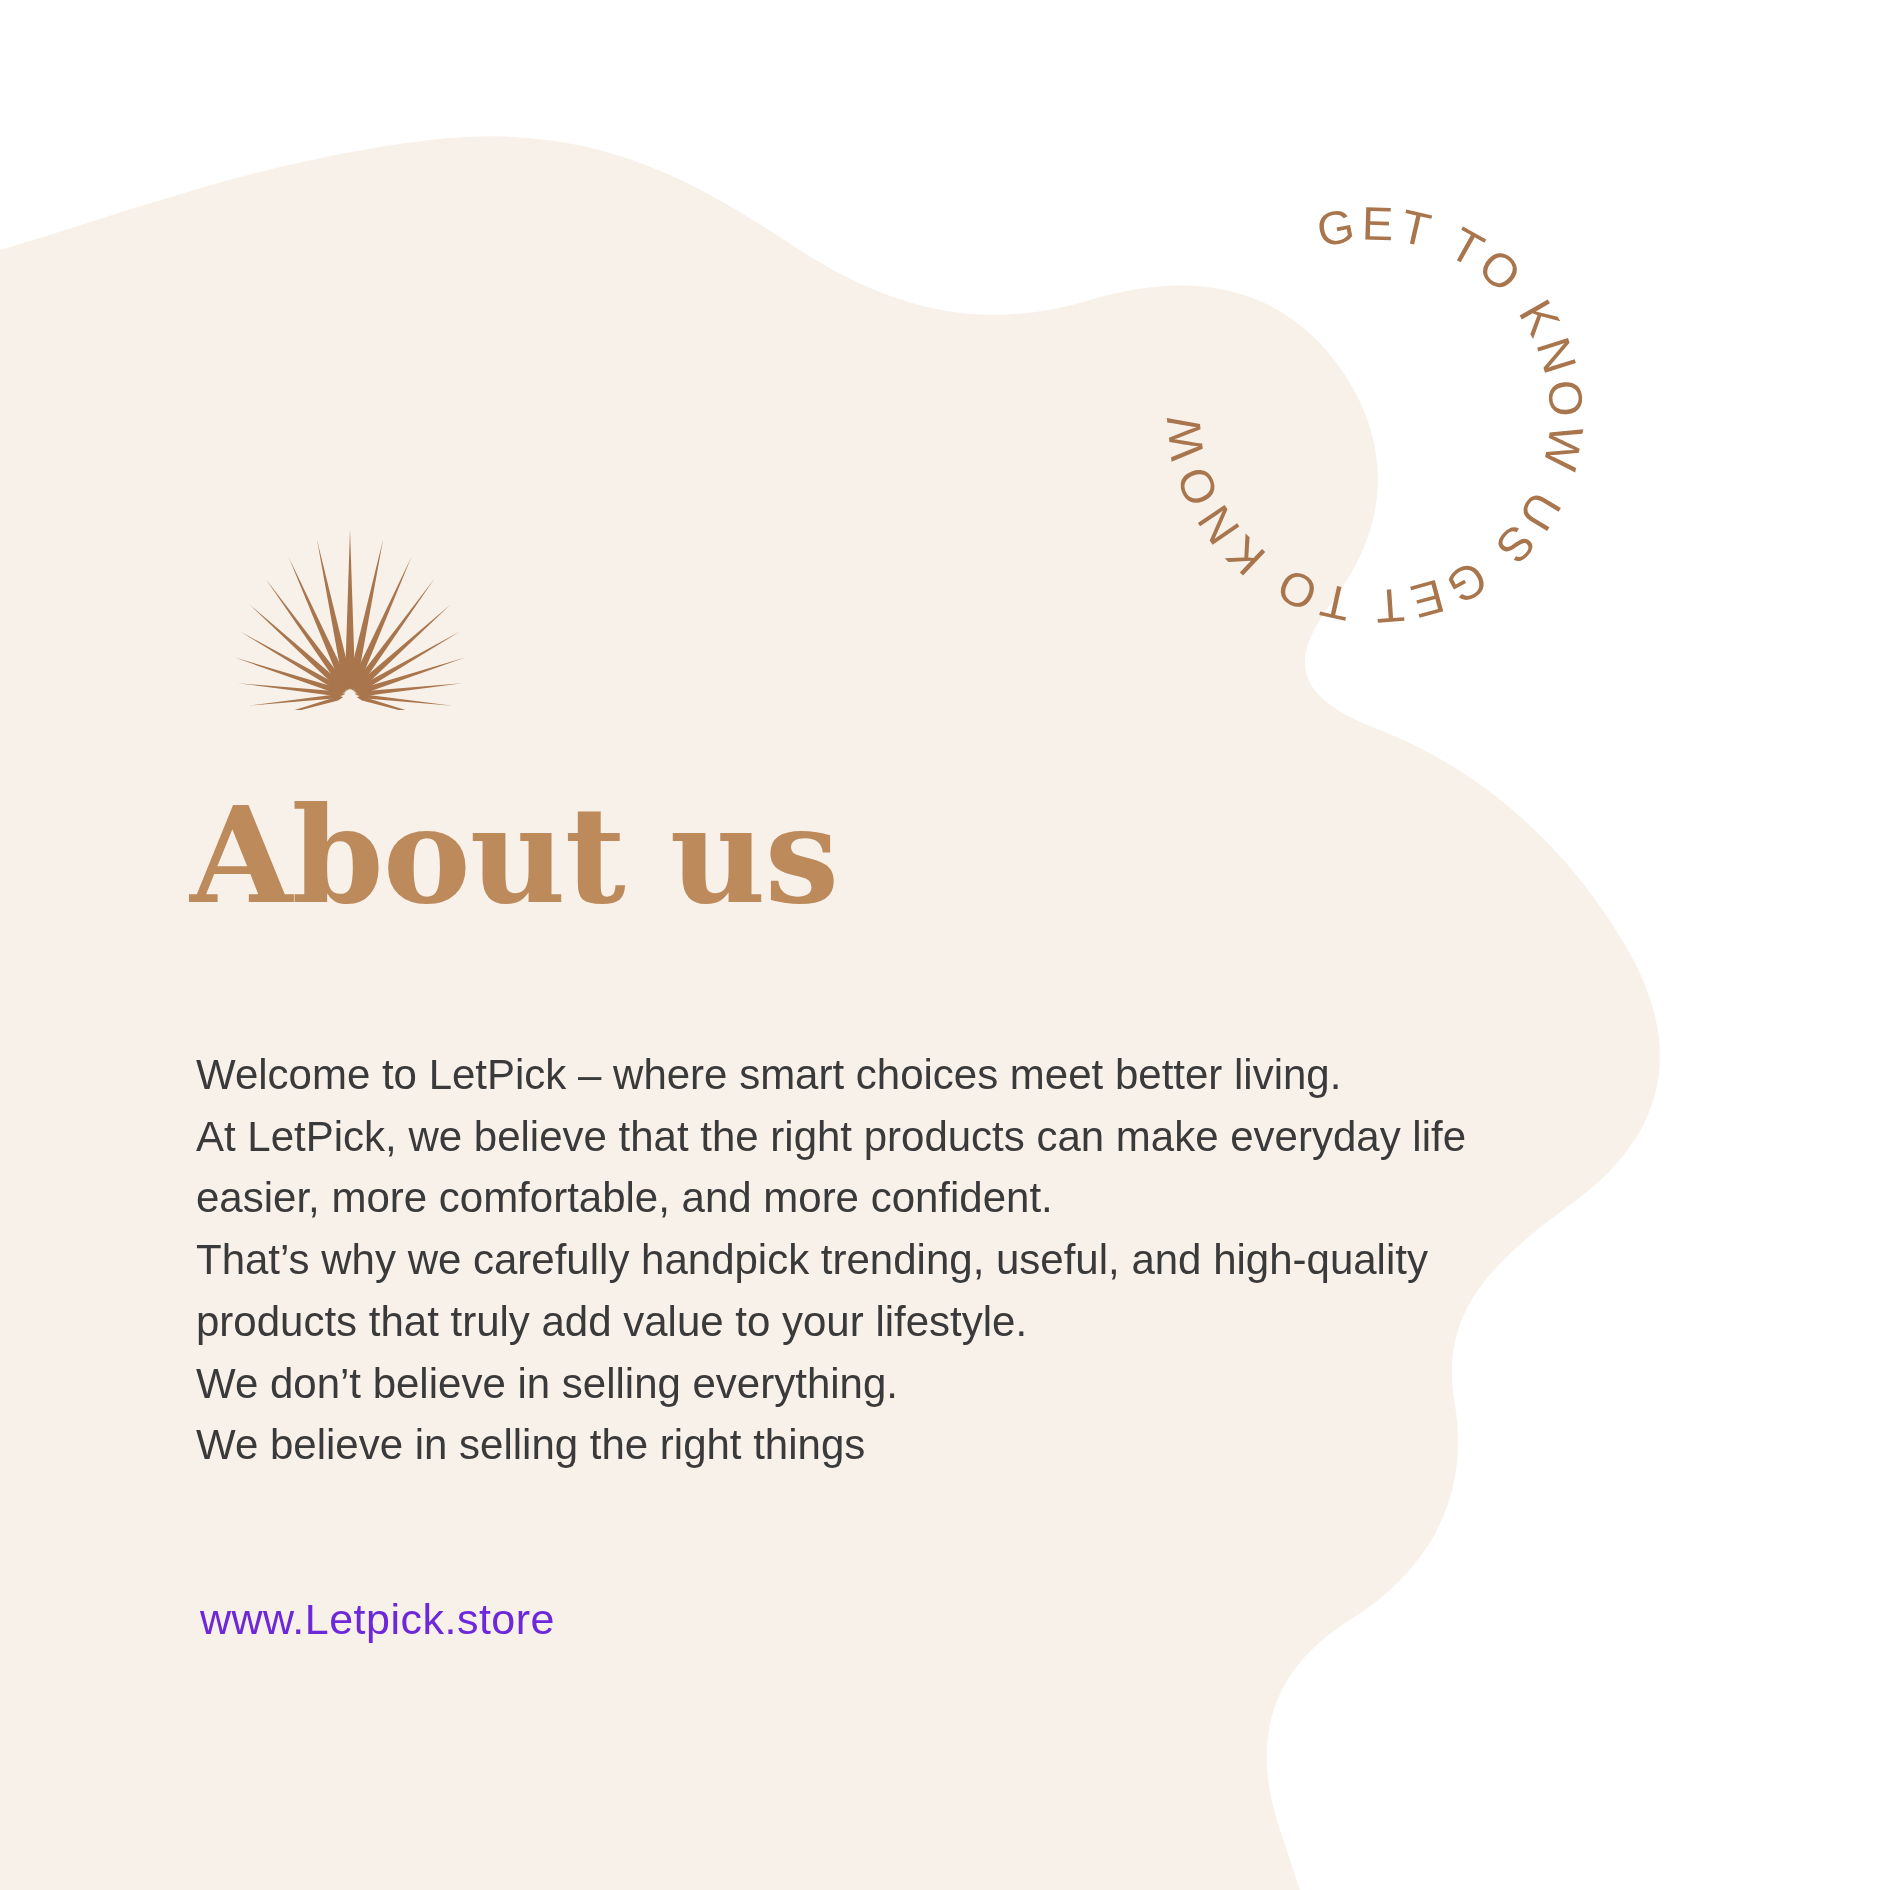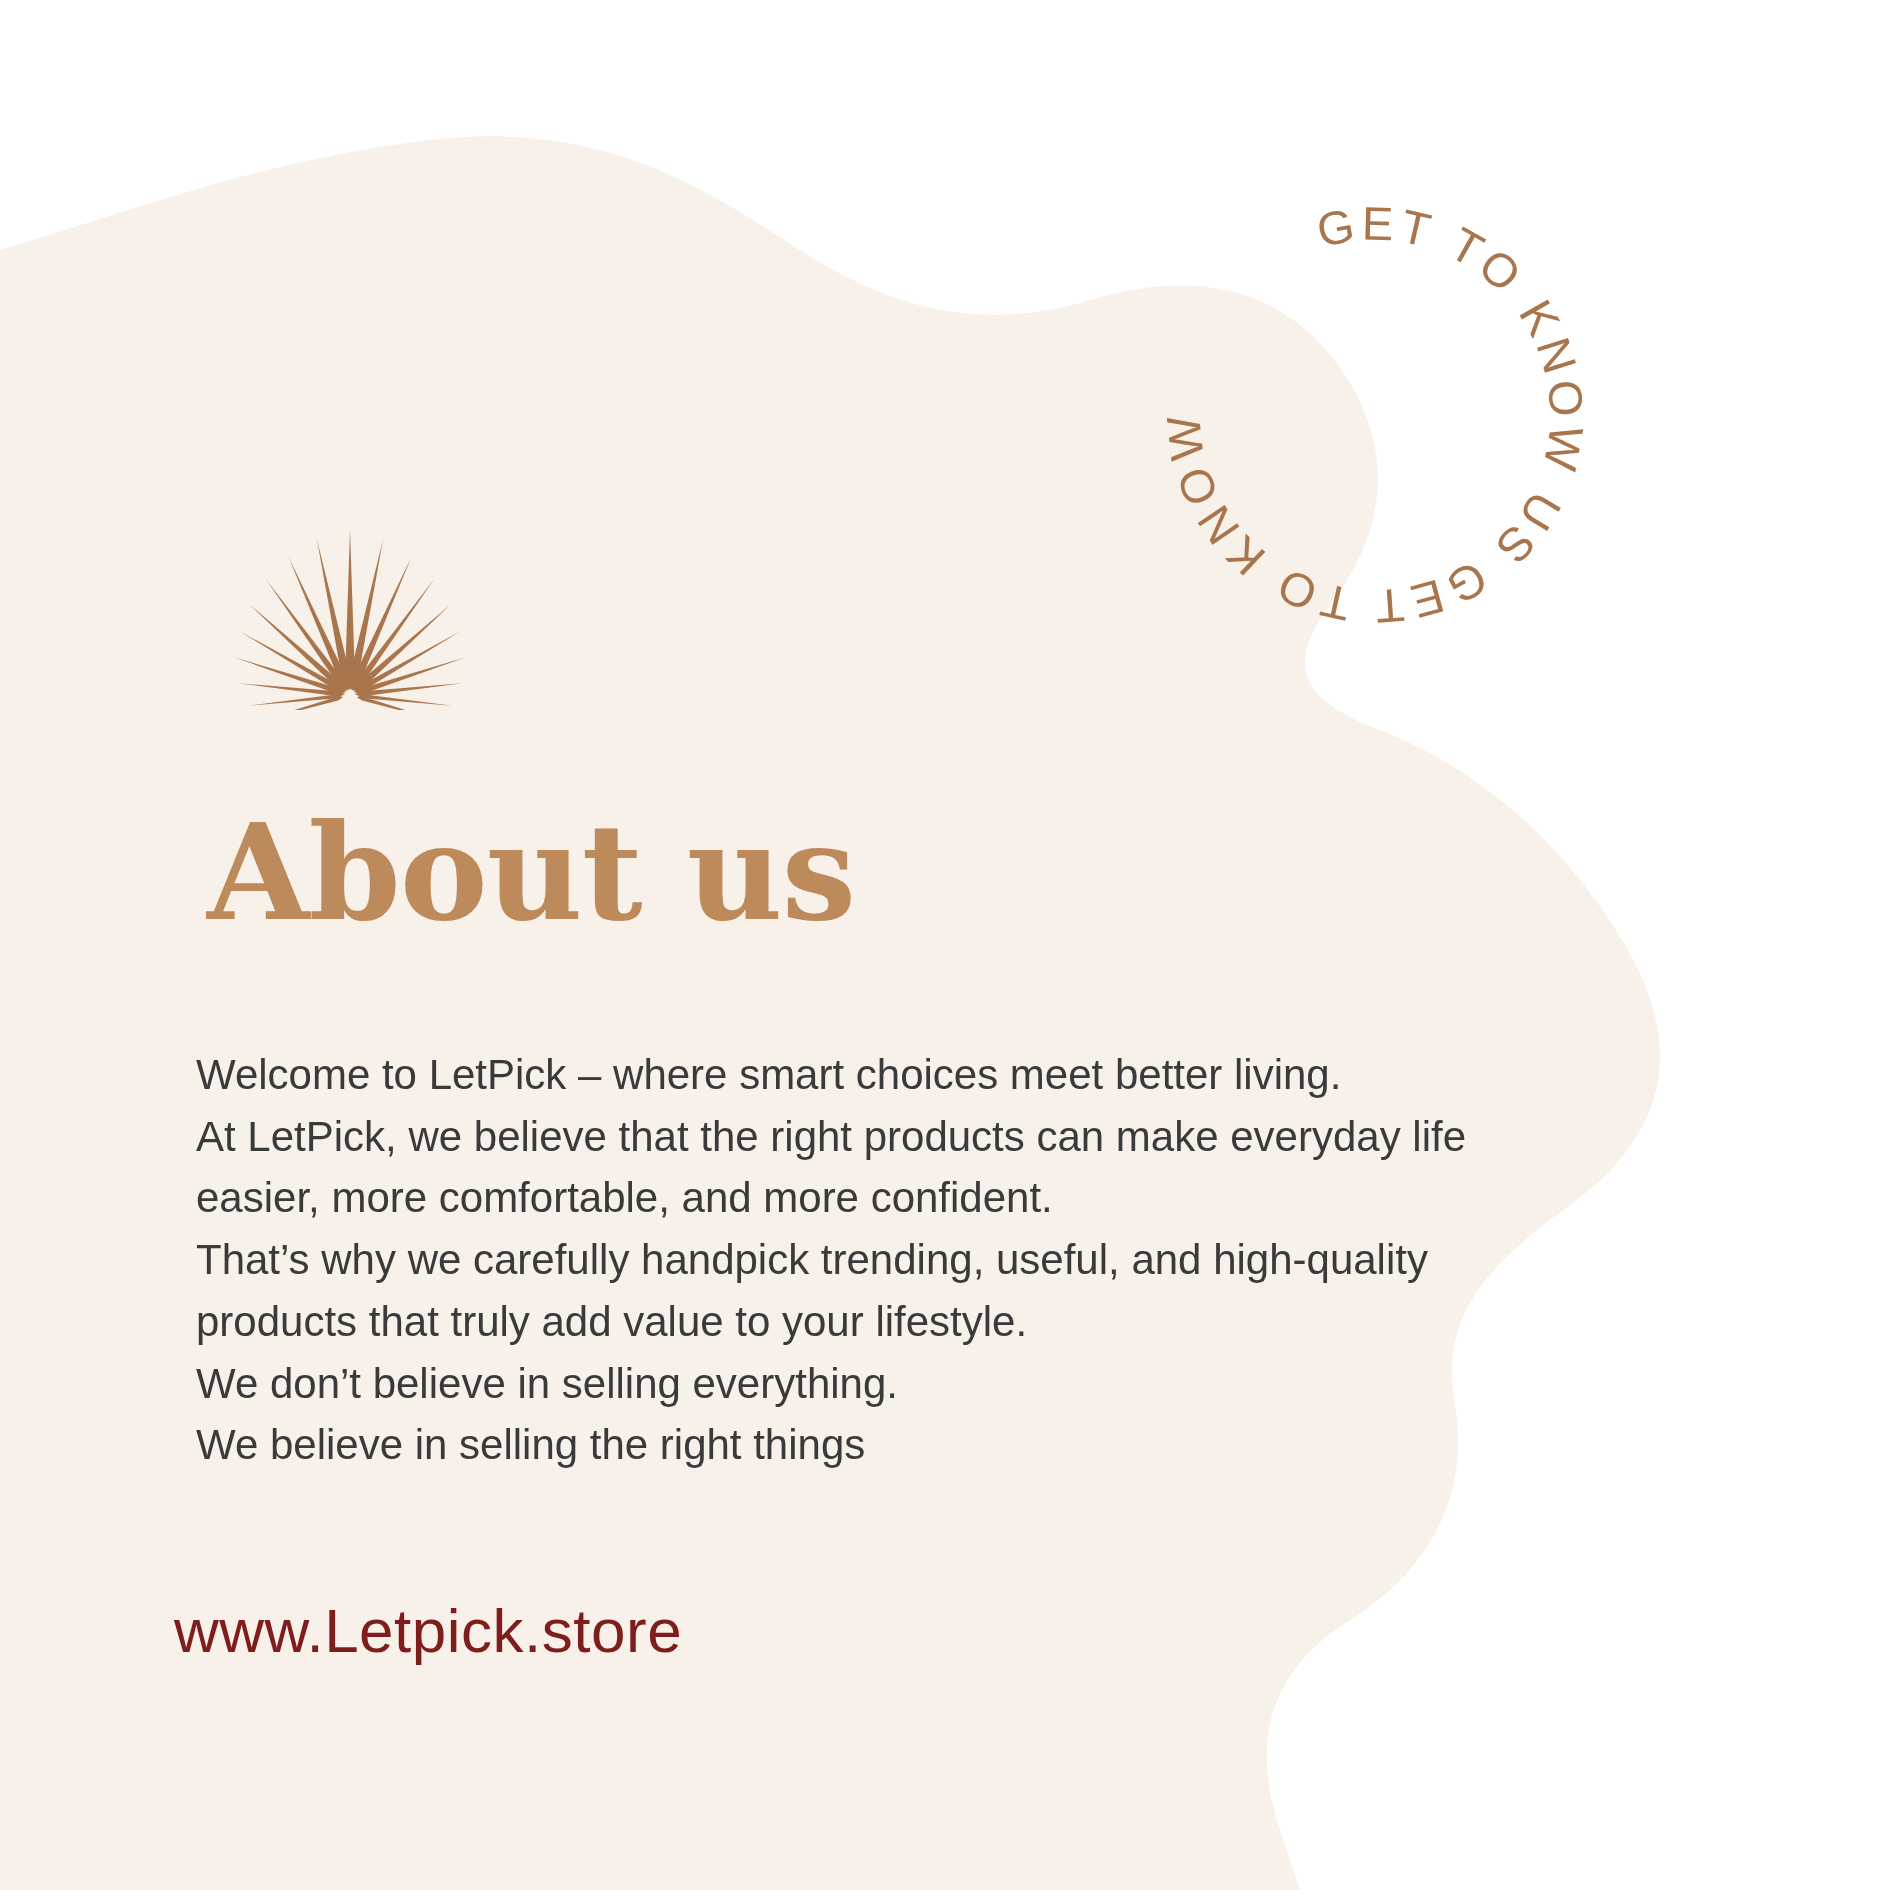--- a/index.html
+++ b/index.html
@@ -54,21 +54,21 @@
     font-size: 47px;
     letter-spacing: 5px;
     fill: #a8754c;
   }
 
   
   .heading {
     position: absolute;
     left: 190px;
     top: 790px;
-    margin: 17px;
+    margin: 0;
     font-family: "DejaVu Serif", serif;
     font-weight: bold;
     font-size: 132px;
     line-height: 1;
     color: #bd8a5b;
     letter-spacing: -1px;
   }
 
   
   .body-copy {
@@ -79,25 +79,25 @@
     margin: 4px;
     font-size: 42px;
     line-height: 1.47;
     color: #3a3a3a;
     white-space: pre-line;
   }
 
   
   .website {
     position: absolute;
-    left: 174px;
+    left: 200px;
     top: 1595px;
     margin: 0;
-    font-size: 62px;
-    color: #7f1d1d;
+    font-size: 43px;
+    color: #6d28d9;
     letter-spacing: 0.5px;
   }
 </style>
 </head>
 <body>
 
 <div class="blob-layer">
   <svg width="1890" height="1890" viewBox="0 0 1890 1890" xmlns="http://www.w3.org/2000/svg" aria-hidden="true">
     <path fill="#f8f1ea" d="M 0,250
          C 120,215 260,160 430,140

